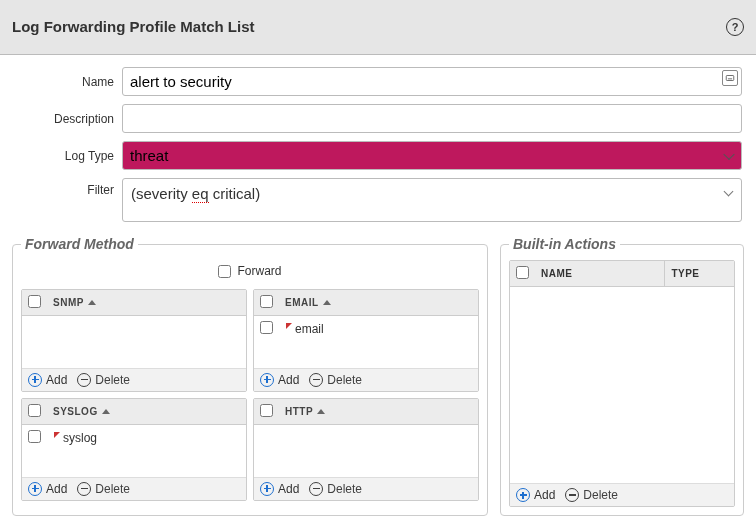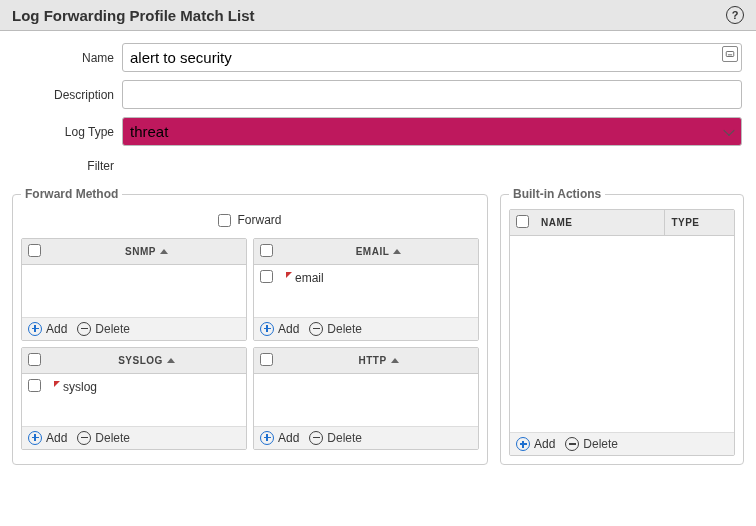--- a/index.html
+++ b/index.html
@@ -1,45 +1,45 @@
 <!DOCTYPE html>
 <html><head>
 <meta charset="utf-8">
 <style>
   * { box-sizing: border-box; margin: 0; padding: 0; }
   body { font-family: Arial, Helvetica, sans-serif; font-size: 12px; background: #fff; color: #333; width: 756px; }
-  .titlebar { background: #e6e6e6; border-bottom: 1px solid #bbb; padding: 6px 12px; display: flex; justify-content: space-between; align-items: flex-end; }
+  .titlebar { background: #e6e6e6; border-bottom: 1px solid #bbb; padding: 18px 12px; display: flex; justify-content: space-between; align-items: flex-start; }
   .titlebar h1 { font-size: 15px; font-weight: 700; color: #333; }
   .help-icon { width: 18px; height: 18px; border: 1.6px solid #333; border-radius: 50%; display: flex; align-items: center; justify-content: center; font-weight: 700; font-size: 11px; cursor: pointer; }
   .form-area { padding: 12px 14px 6px 14px; }
   .row { display: flex; align-items: center; margin-bottom: 8px; }
   .row label { width: 100px; text-align: right; margin-right: 8px; font-size: 12px; }
   .row .field { flex: 1; position: relative; }
   .row input[type="text"], .row select, .filter-box { width: 100%; border: 1px solid #bbb; border-radius: 3px; padding: 5px 7px; font-size: 15px; font-family: inherit; background: #fff; }
   .row select { appearance: none; -webkit-appearance: none; padding-right: 24px; background: #be185d; }
   .select-wrap { position: relative; }
   .select-wrap::after { content: ""; position: absolute; right: 9px; top: 50%; width: 7px; height: 7px; border-right: 1.3px solid #555; border-bottom: 1.3px solid #555; transform: translateY(-70%) rotate(45deg); pointer-events: none; }
   .input-suffix { position: absolute; right: 4px; top: 3px; width: 16px; height: 16px; border: 1px solid #888; border-radius: 2px; display:flex; align-items:center; justify-content:center; }
   .input-suffix svg { width:10px; height:10px; }
   .filter-wrap { flex:1; position: relative; }
   .filter-box { min-height: 44px; padding: 6px 22px 6px 8px; position: relative; }
   .filter-chevron { position: absolute; right: 9px; top: 9px; width: 7px; height: 7px; border-right: 1.3px solid #777; border-bottom: 1.3px solid #777; transform: rotate(45deg); }
   .filter-text .underline-red { border-bottom: 1px dotted #d00; }
   .columns { display: flex; gap: 12px; padding: 0 12px 6px 12px; }
   fieldset.panel { border: 1px solid #ccc; border-radius: 4px; padding: 8px; position: relative; }
-  fieldset.panel > legend { font-size: 12px; font-weight: 700; color: #666; padding: 0 4px; }
+  fieldset.panel > legend { font-size: 14px; font-weight: 700; color: #666; padding: 0 4px; font-style: italic; }
   .fm-panel { flex: 0 0 476px; }
   .ba-panel { flex: 1; }
   .fm-top { text-align: center; margin: 4px 0 8px 0; }
   .chk-line { display: inline-flex; align-items: center; gap: 6px; font-size: 12px; }
   .chk-line input[type="checkbox"], th input[type="checkbox"], td input[type="checkbox"] { width: 13px; height: 13px; accent-color: #1e6fcf; }
   .grid2 { display: grid; grid-template-columns: 1fr 1fr; gap: 6px; }
   .mini { border: 1px solid #ccc; border-radius: 2px; overflow: hidden; display: flex; flex-direction: column; }
   .mini table { width: 100%; border-collapse: collapse; }
-  .mini thead th { background: #ececec; border-bottom: 1px solid #ccc; text-align: center; font-size: 10px; font-weight: 700; letter-spacing: .5px; padding: 5px 6px; color: #444; }
+  .mini thead th { background: #ececec; border-bottom: 1px solid #ccc; text-align: left; font-size: 10px; font-weight: 700; letter-spacing: .5px; padding: 5px 6px; color: #444; }
   .mini thead th:first-child, .mini tbody td:first-child { width: 24px; text-align: center; }
   .mini tbody td { padding: 5px 6px; font-size: 12px; border-bottom: 0; }
   .mini .body-scroll { height: 52px; overflow: auto; background: #fff; }
   .sort-caret { display:inline-block; margin-left:4px; width:0;height:0; border-left:4px solid transparent; border-right:4px solid transparent; border-bottom:5px solid #666; vertical-align: 1px;}
   .cell-flag { position: relative; padding-left: 10px; }
   .cell-flag::before { content:""; position:absolute; left:1px; top:1px; width:0; height:0; border-top:6px solid #c33; border-right:6px solid transparent; }
   .toolbar { background: #f2f2f2; border-top: 1px solid #ddd; padding: 4px 6px; display: flex; gap: 10px; align-items: center; }
   .tbtn { display: inline-flex; align-items: center; gap: 4px; font-size: 12px; cursor: pointer; color: #333; }
   .tbtn.disabled { color: #404040; cursor: default; }
   .circ { width: 14px; height: 14px; border-radius: 50%; border: 1.4px solid currentColor; display: inline-flex; align-items:center; justify-content:center; }
@@ -85,20 +85,26 @@
   <div class="row">
     <label>Log Type</label>
     <div class="field select-wrap">
       <select>
         <option>threat</option>
       </select>
     </div>
   </div>
   <div class="row" style="align-items:flex-start;">
     <label style="padding-top:5px;">Filter</label>
+    <div class="filter-wrap">
+      <div class="filter-box">
+        <span class="filter-text">(severity <span class="underline-red">eq</span> critical)</span>
+        <span class="filter-chevron"></span>
+      </div>
+    </div>
   </div>
 </div>
 
 <div class="columns">
 
   <fieldset class="panel fm-panel">
     <legend>Forward Method</legend>
     <div class="fm-top">
       <label class="chk-line">
         <input type="checkbox" style="">

